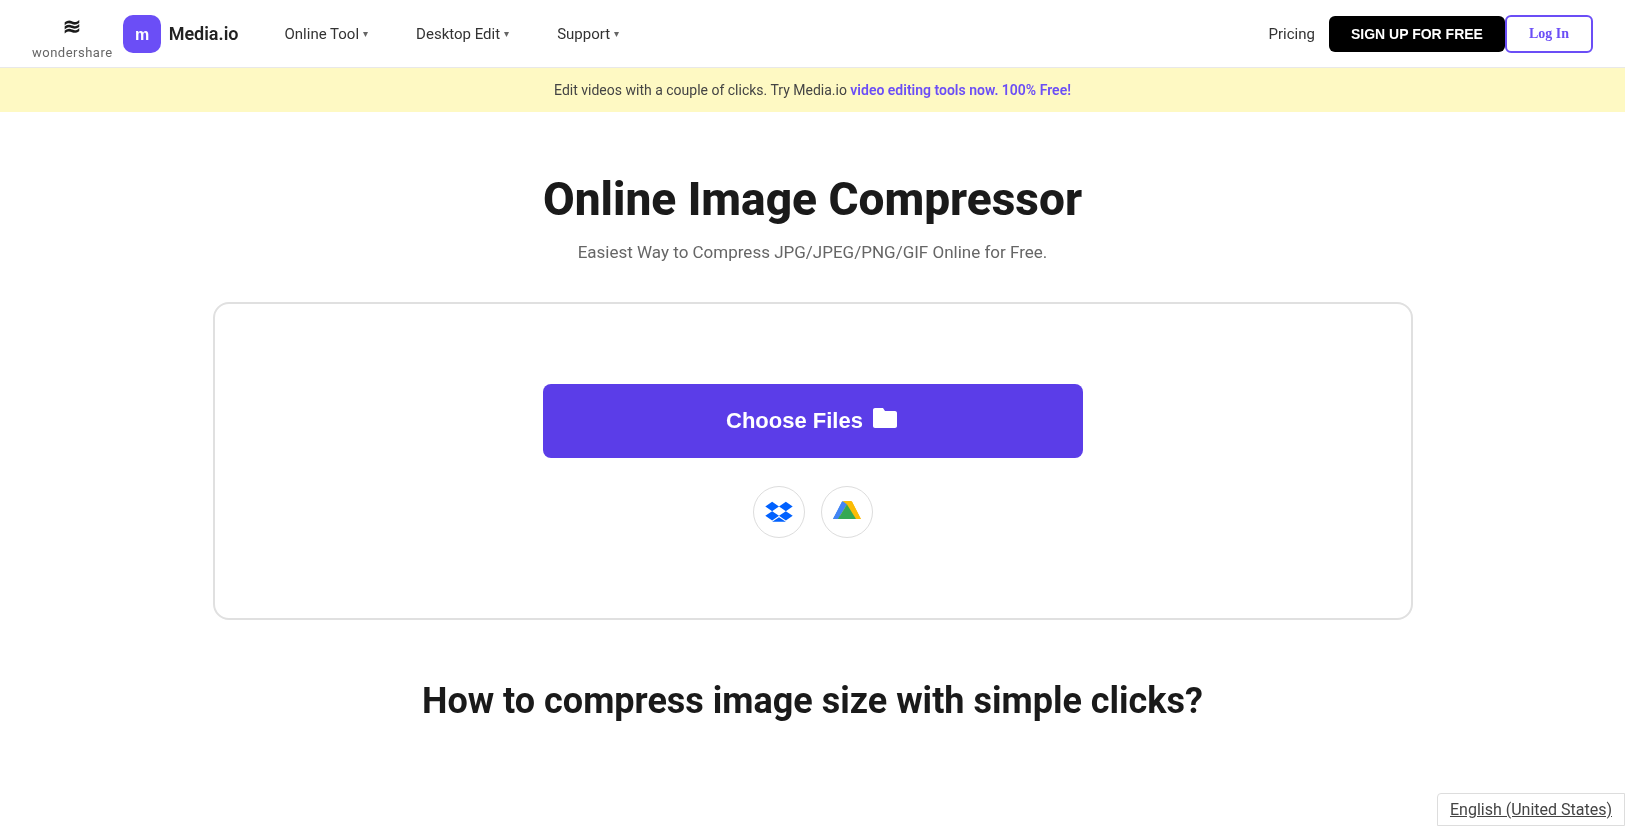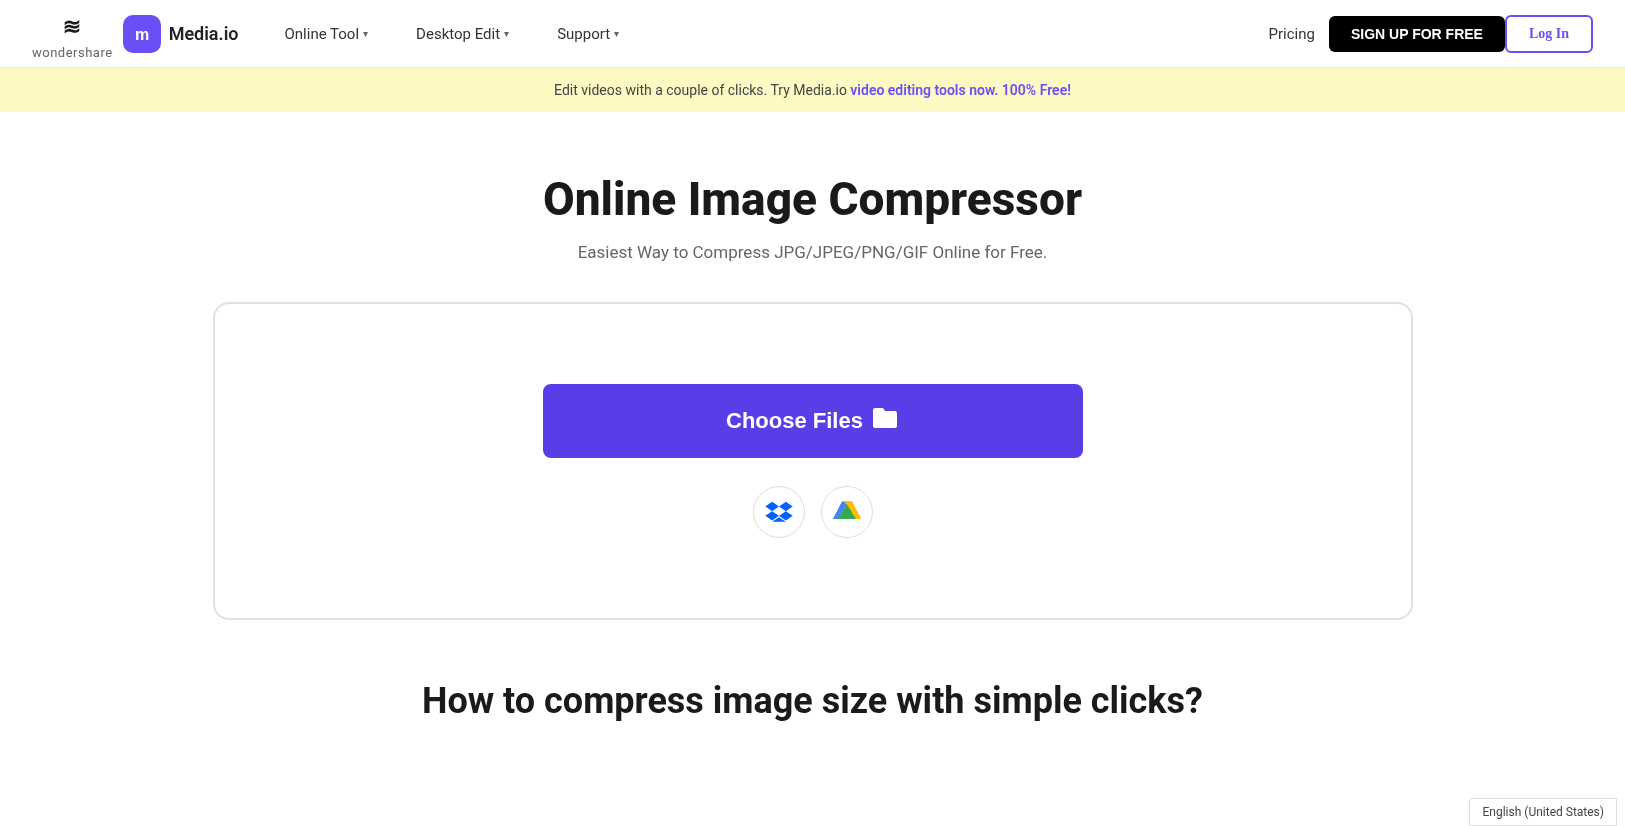--- a/index.html
+++ b/index.html
@@ -221,27 +221,28 @@
       font-size: 36px;
       font-weight: 700;
       color: #1a1a1a;
       text-align: center;
     }
 
     
     .language-badge {
       position: fixed;
       bottom: 0;
-      right: 8px;
+      right: 0;
       background: #fff;
       border: 1px solid #ddd;
       border-radius: 4px 0 0 0;
       padding: 6px 12px;
-      font-size: 12px;
+      font-size: 16px;
       color: #444;
+      text-decoration: underline;
     }
   </style>
 </head>
 <body>
 
 <nav class="navbar">
   <div class="navbar-brand">
     <div class="wondershare-logo">
 
       <svg class="ws-icon" viewBox="0 0 36 36">

